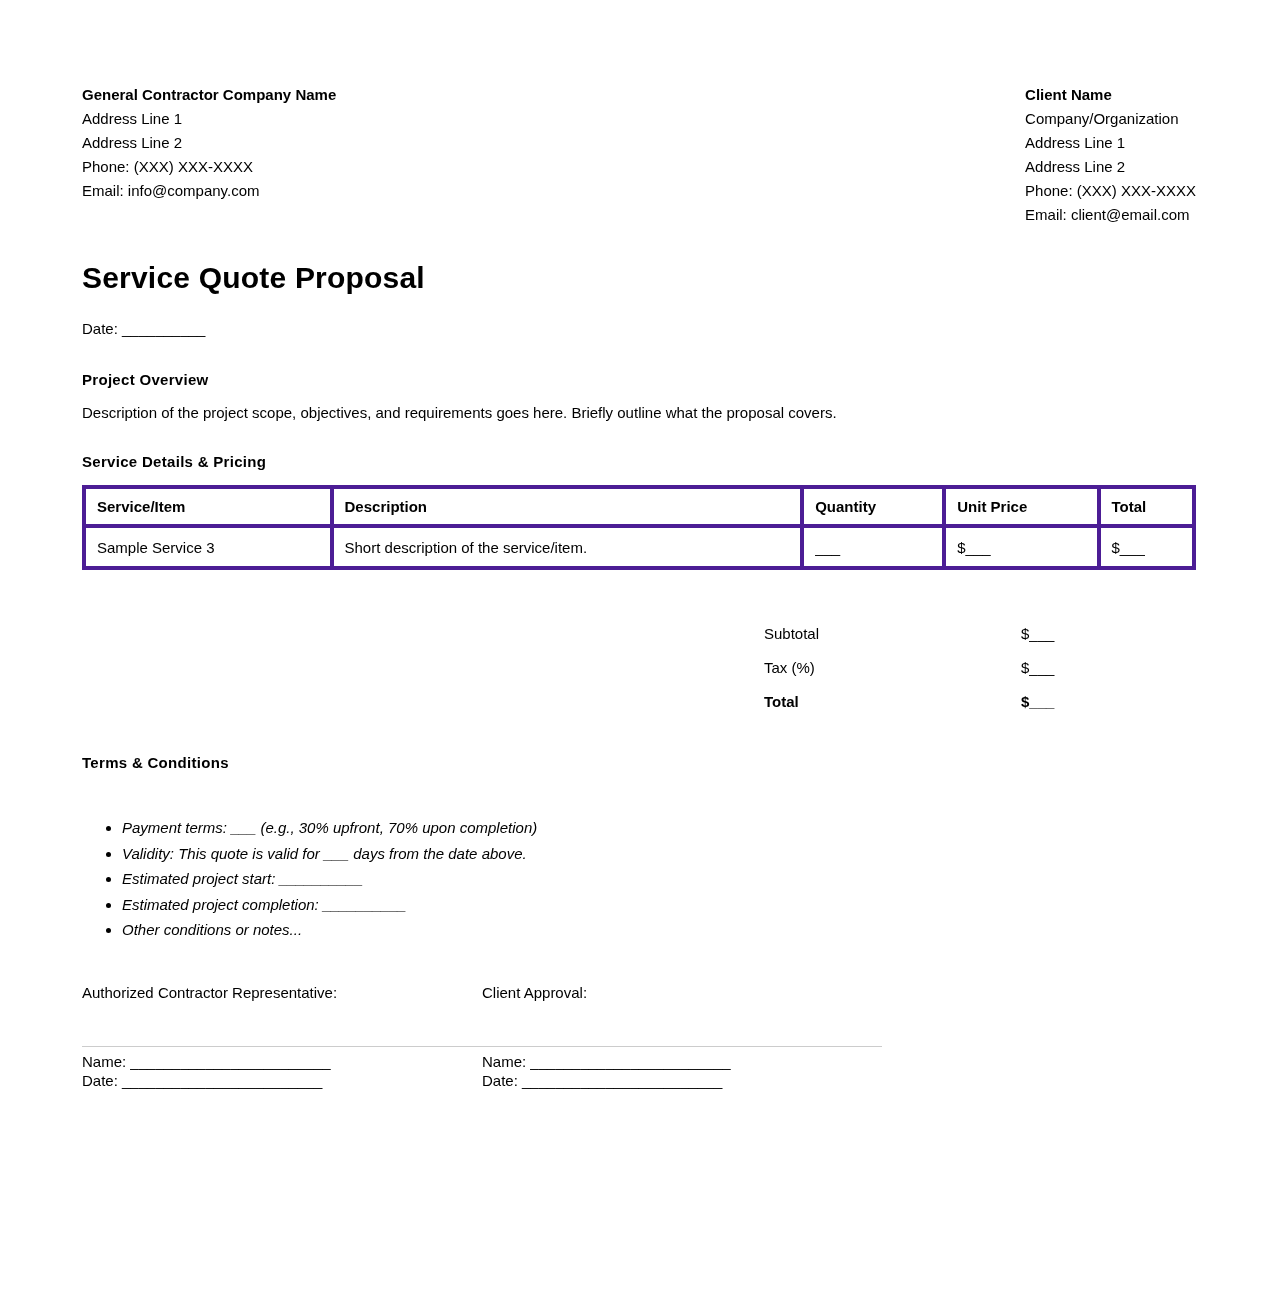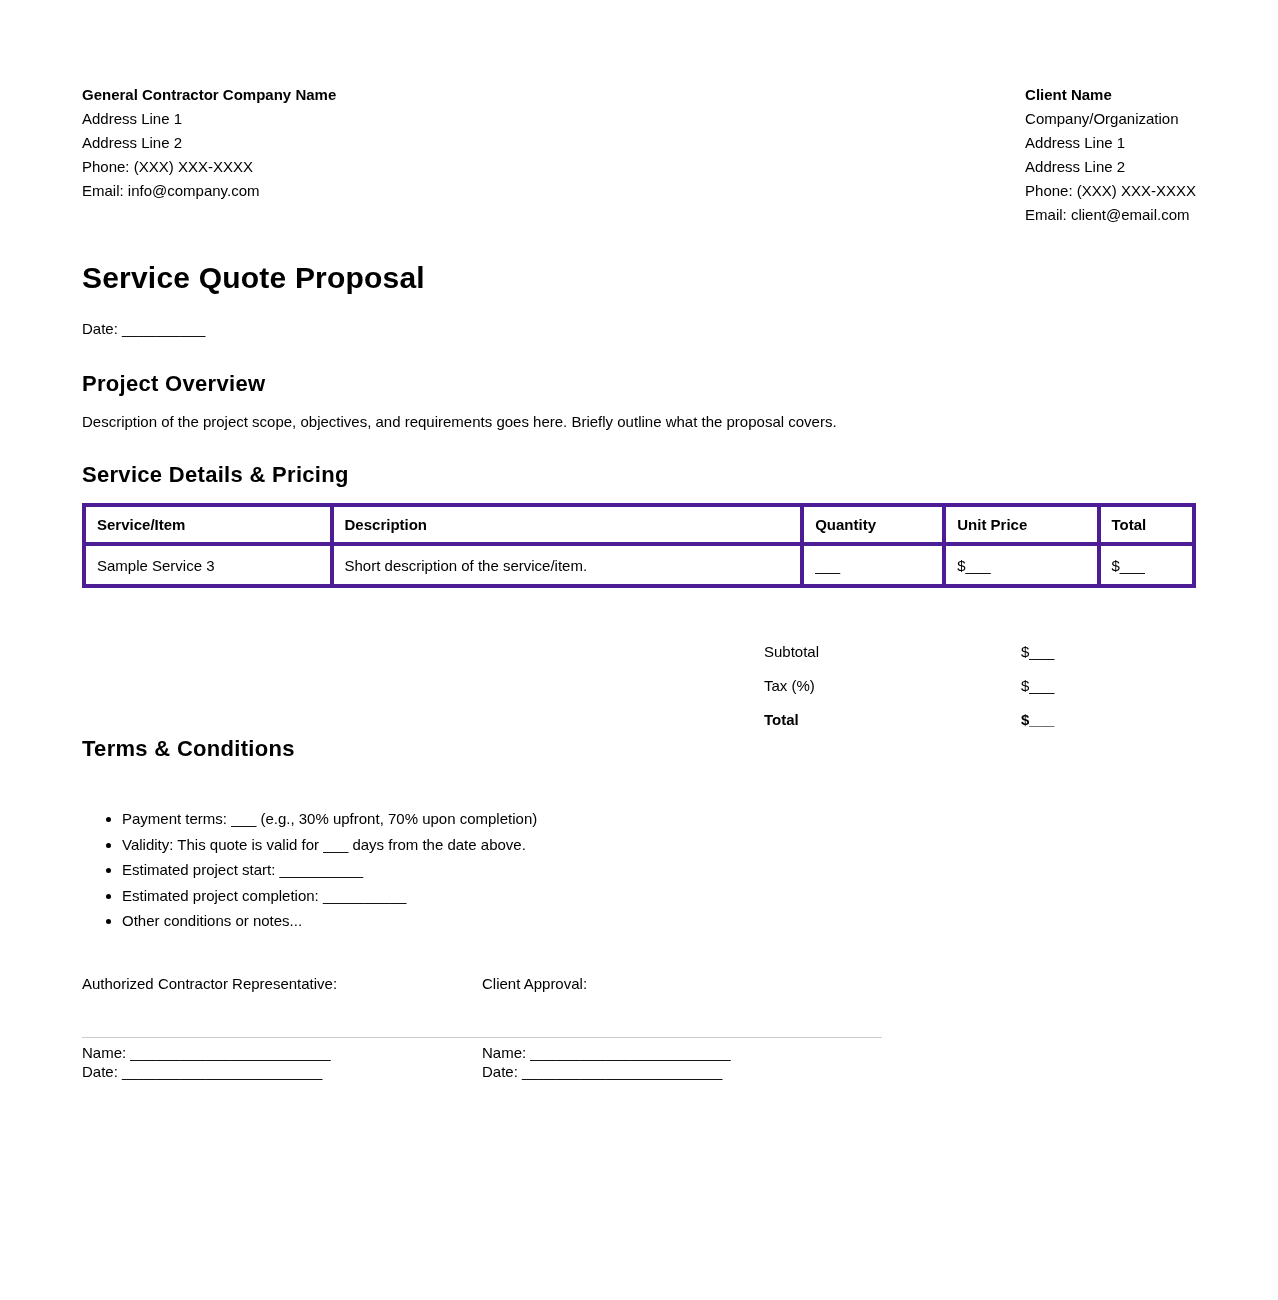--- a/index.html
+++ b/index.html
@@ -17,21 +17,21 @@
   
   .header { display: flex; justify-content: space-between; align-items: flex-start; }
   .party { line-height: 24px; }
   .party .party-name { font-weight: bold; }
 
   
   .doc-title { font-size: 30px; line-height: 34px; font-weight: bold; margin-top: 34px; letter-spacing: .2px; }
   .meta { margin-top: 24px; line-height: 20px; }
 
   
-  .section-heading { font-size: 22px; font-weight: bold; letter-spacing: .3px; }
+  .section-heading { font-size: 15px; font-weight: bold; letter-spacing: .3px; }
   .overview-heading { margin-top: 32px; }
   .overview-text { margin-top: 14px; line-height: 21px; }
   .pricing-heading { margin-top: 30px; }
 
   
   table.pricing { width: 100%; border-collapse: collapse; margin-top: 15px; table-layout: fixed; }
   table.pricing th, table.pricing td {
     border: 4px solid #4c1d95;
     text-align: left;
     vertical-align: middle;
@@ -46,23 +46,23 @@
   col.c-unit    { width: 13.9%; }
   col.c-total   { width: 8.6%;  }
 
   
   .totals { margin-top: 46px; margin-left: 682px; }
   .totals-row { display: flex; height: 34px; align-items: center; }
   .totals-label { width: 257px; }
   .totals-row.bold .totals-label, .totals-row.bold .totals-value { font-weight: bold; }
 
   
-  .terms-heading { }
+  .terms-heading { margin-top: 36px; }
   ul.terms-list { margin-top: 44px; padding-left: 40px; }
-  ul.terms-list li { line-height: 25.6px; }
+  ul.terms-list li { line-height: 25.6px; font-style: italic; }
 
   
   .signatures { display: flex; margin-top: 40px; }
   .sig-block { width: 400px; }
   .sig-block.right { }
   .sig-heading { line-height: 19px; }
   .sig-divider { border: none; border-top: 1px solid #cccccc; margin: 44px 0 5px 0; }
   .sig-row { line-height: 19px; }
 </style>
 </head>

